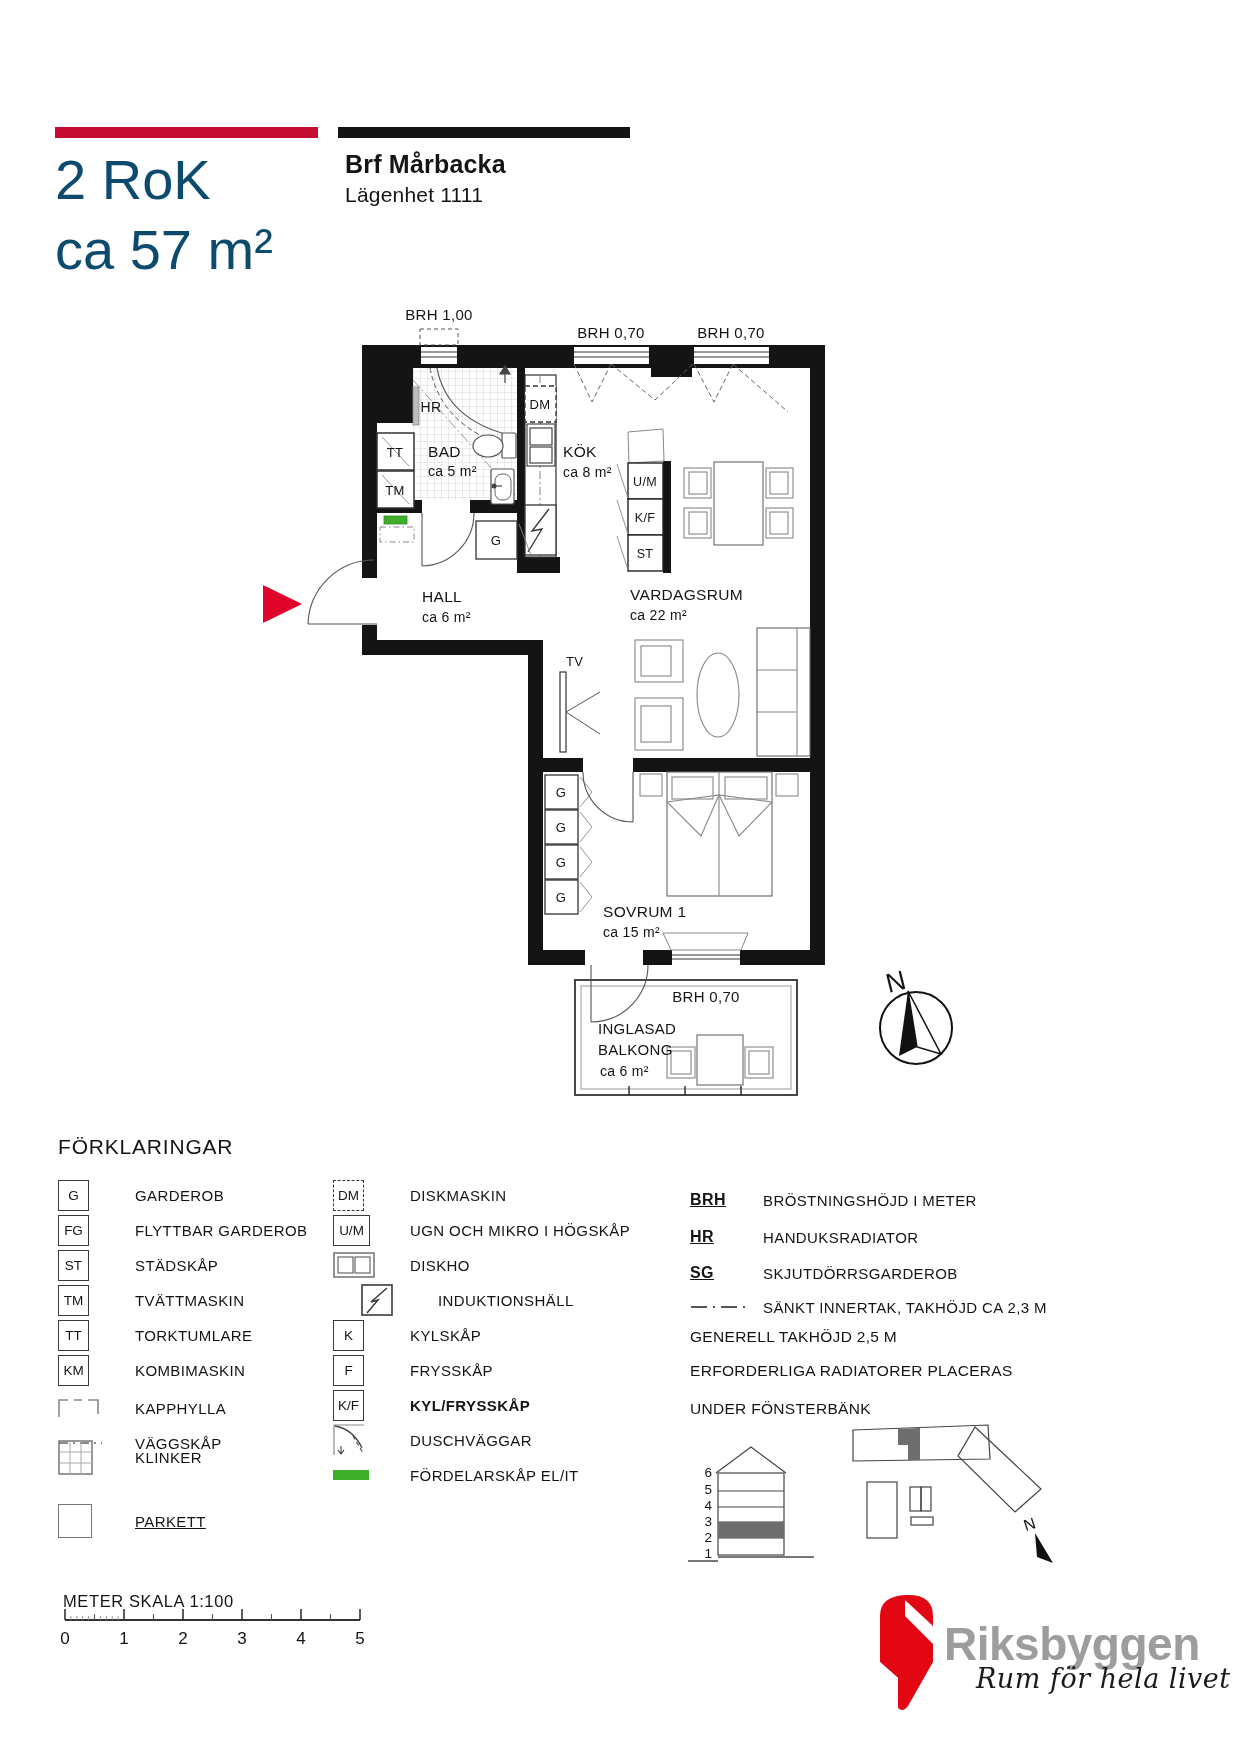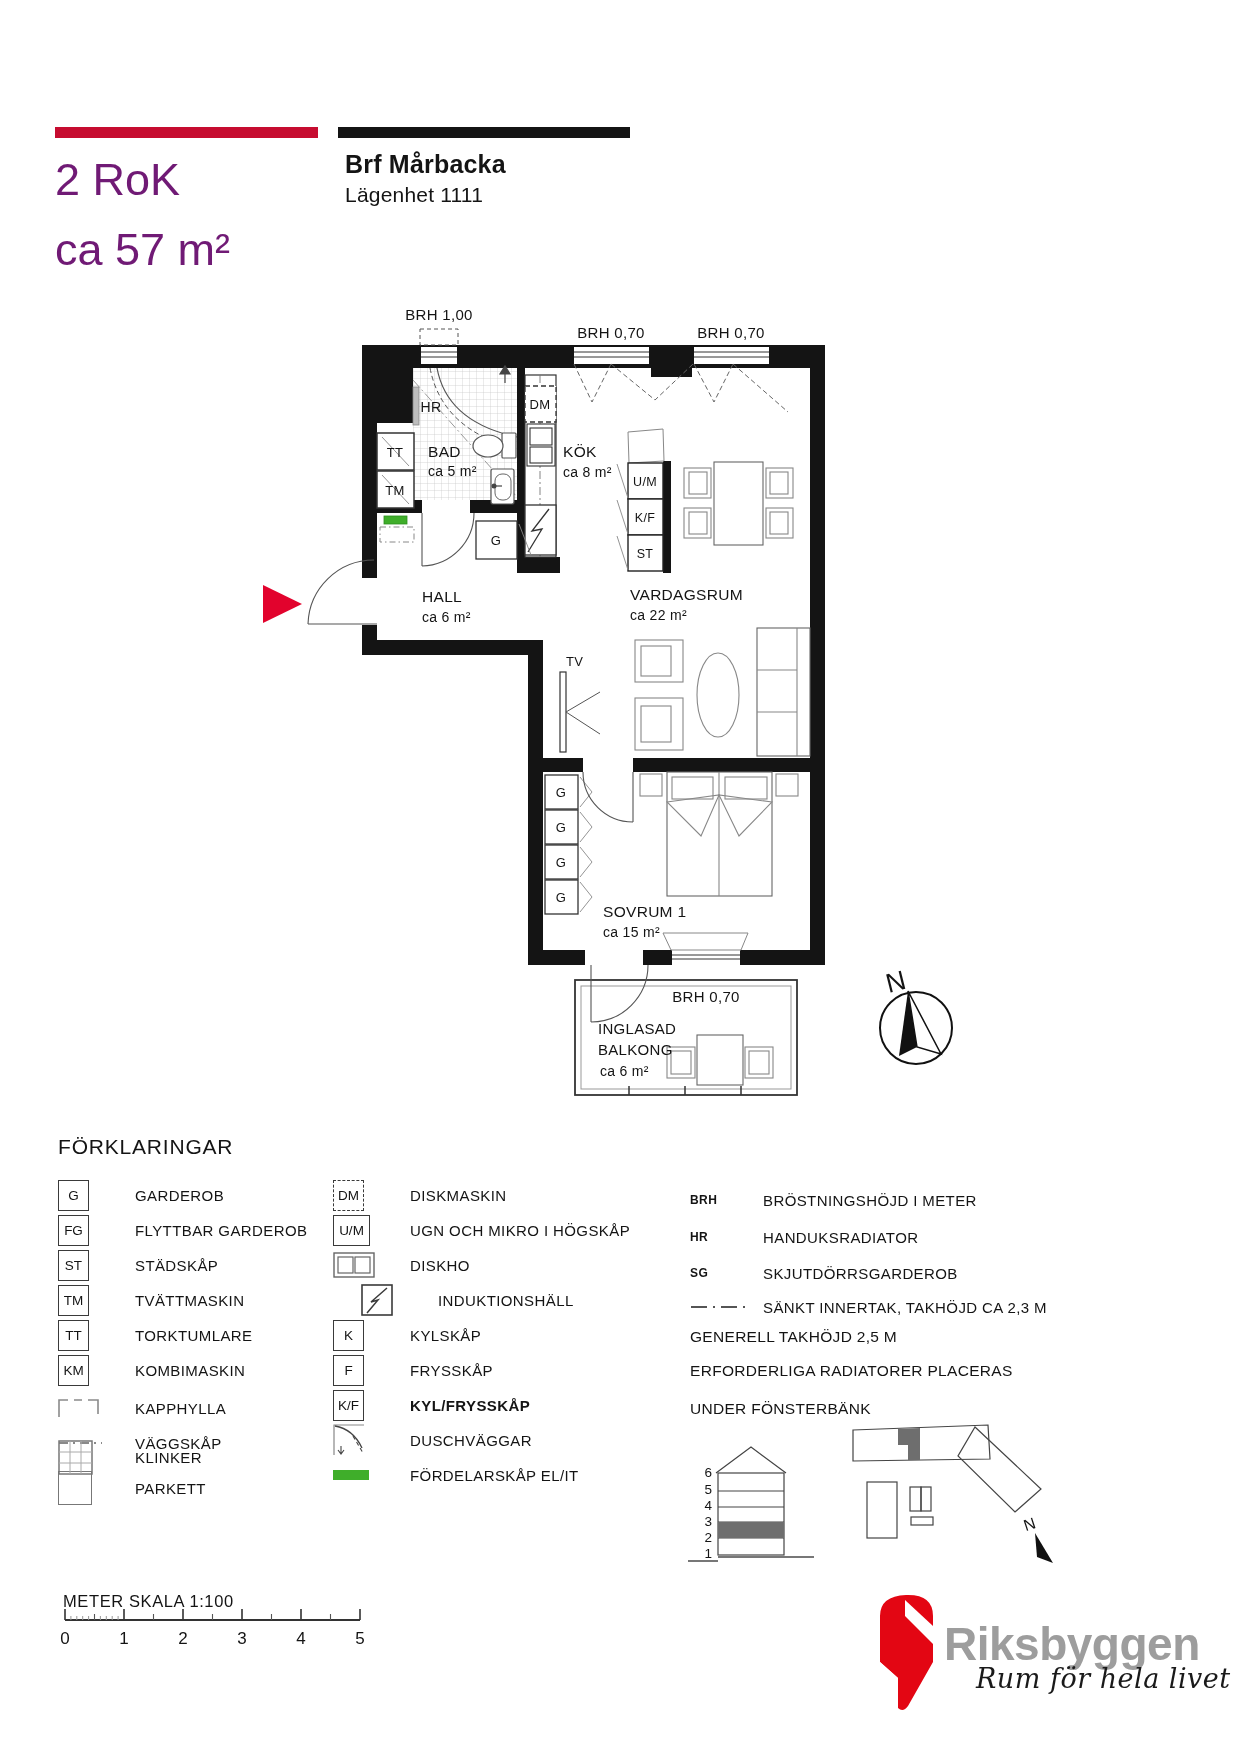--- a/index.html
+++ b/index.html
@@ -1,26 +1,26 @@
 <!DOCTYPE html>
 <html><head>
 <meta charset="utf-8">
 <style>
   html,body{margin:0;padding:0;background:#ffffff;}
   body{font-family:"Liberation Sans",sans-serif;color:#141414;}
   .page{position:relative;width:1240px;height:1754px;background:#fff;overflow:hidden;}
   .abs{position:absolute;}
   .bar{height:11px;}
-  .title{color:#701a75;font-size:45px;line-height:70px;letter-spacing:0px;}
+  .title{color:#0c4a6e;font-size:56px;line-height:70px;letter-spacing:0px;}
   .proj{font-size:25px;font-weight:bold;letter-spacing:0.2px;}
   .apt{font-size:21px;font-weight:400;letter-spacing:0.2px;}
   .lheading{font-size:21px;letter-spacing:0.8px;}
   .lrow{position:absolute;display:flex;align-items:center;height:34px;}
   .slot{width:77px;display:flex;align-items:center;flex:0 0 77px;}
-  .slot3{width:73px;flex:0 0 73px;font-weight:bold;font-size:12px;letter-spacing:0.4px;}
+  .slot3{width:73px;flex:0 0 73px;font-weight:bold;font-size:16px;letter-spacing:0.4px;text-decoration:underline;}
   .symbox{box-sizing:border-box;width:31px;height:31px;border:1.6px solid #3a3a3a;display:flex;align-items:center;justify-content:center;font-size:13.5px;background:#fff;}
   .symbox.dashed{border-style:dashed;}
   .symbox.big{width:34px;height:34px;}
   .llabel{font-size:15px;letter-spacing:0.4px;white-space:nowrap;}
   .llabel.bold{font-weight:bold;}
   .note{font-size:15.5px;letter-spacing:0.3px;white-space:nowrap;}
   .footer{font-size:12.5px;letter-spacing:0.4px;color:#111;white-space:nowrap;}
   .brand{font-size:46px;font-weight:bold;color:#9d9d9d;letter-spacing:-0.5px;}
   .tagline{font-family:"DejaVu Serif",serif;font-style:italic;font-size:27px;color:#1a1a1a;letter-spacing:0.5px;}
   svg{display:block;}
@@ -319,21 +319,21 @@
     <span class="llabel">KAPPHYLLA</span>
   </div>
   <div class="lrow" style="left:58px;top:1426px;">
     <span class="slot">
       <svg width="44" height="8" viewBox="0 0 44 8">
         <path d="M1,4 H44" fill="none" stroke="#8a8a8a" stroke-width="1.8" stroke-dasharray="9 5 2 5"></path>
       </svg>
     </span>
     <span class="llabel">VÄGGSKÅP</span>
   </div>
-  <div class="lrow" style="left:58px;top:1471px;">
+  <div class="lrow" style="left:58px;top:1504px;text-decoration:underline;">
     <span class="slot">
         <span class="symbox big" style="border-color:#777;"></span>
       </span>
     <span class="llabel">PARKETT</span>
   </div>
   <div class="lrow" style="left:58px;top:1440px;">
     <span class="slot">
       <svg width="35" height="35" viewBox="0 0 35 35">
         <rect x="1" y="1" width="33" height="33" fill="none" stroke="#777" stroke-width="1.5"></rect>
         <path d="M1,12 H34 M1,23 H34 M12,1 V34 M23,1 V34" stroke="#aaa" stroke-width="1"></path>

